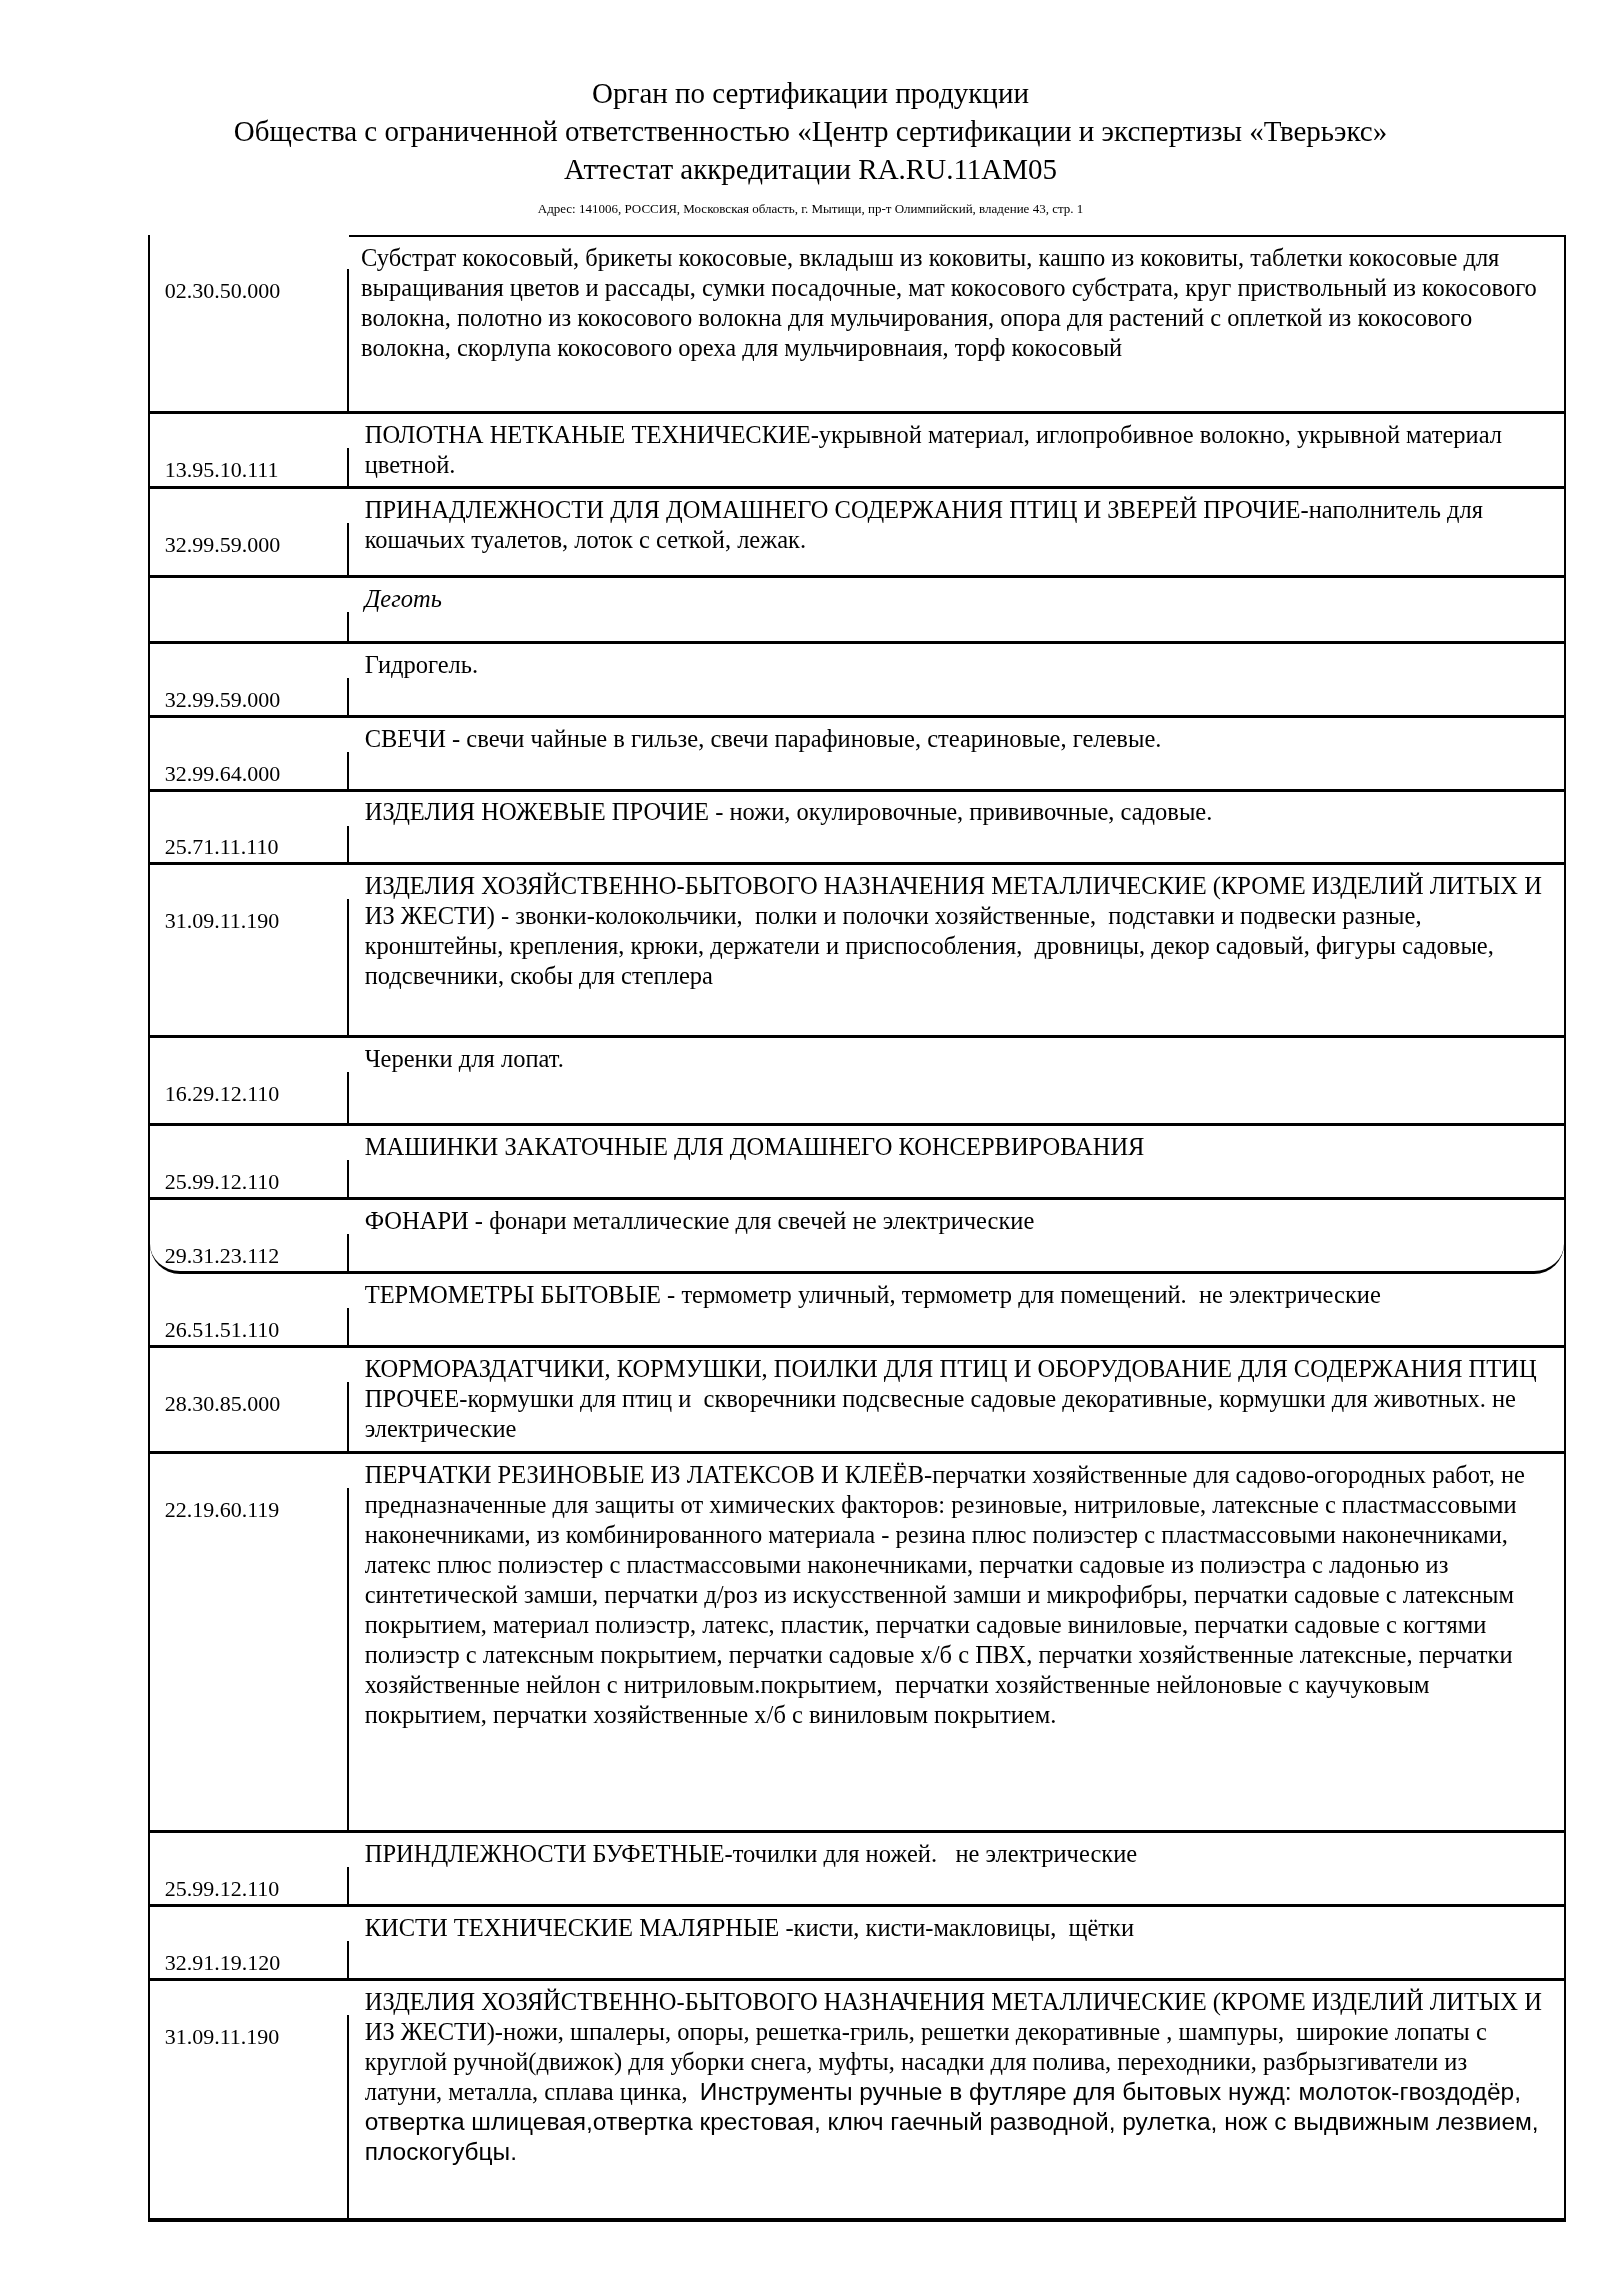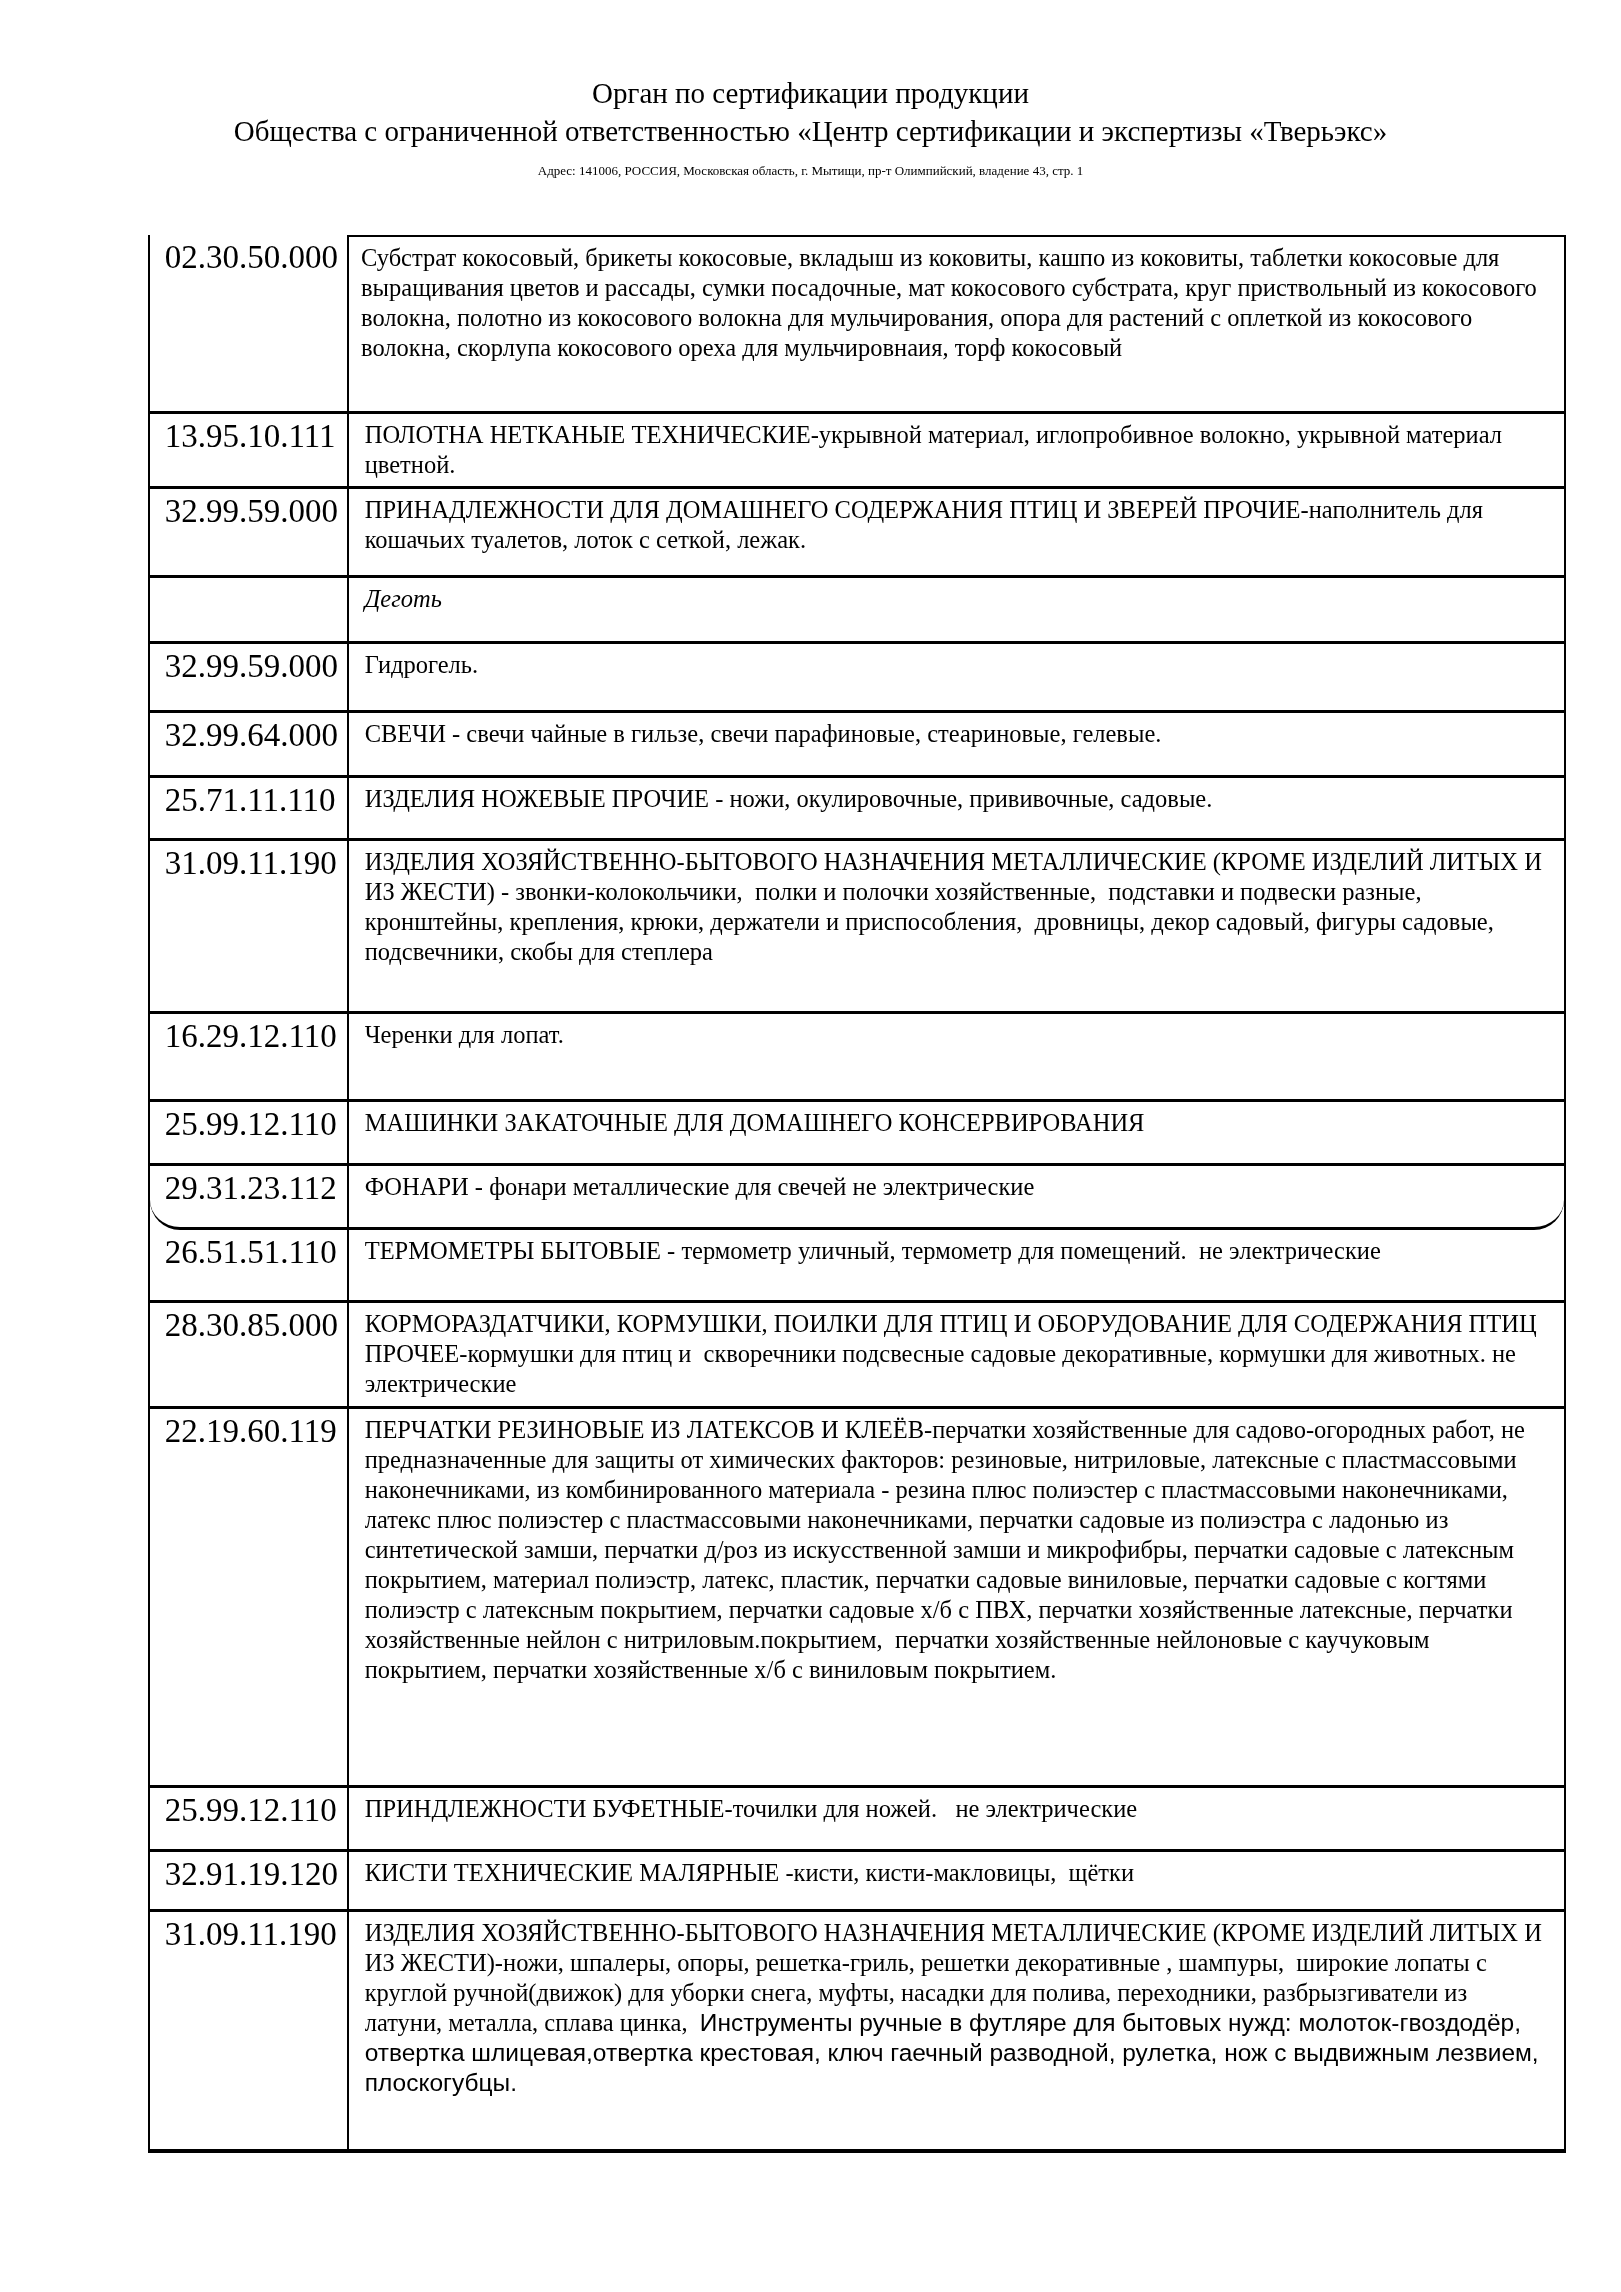--- a/index.html
+++ b/index.html
@@ -48,23 +48,24 @@
     align-items: stretch;
     border-bottom: 3.9px solid #000;
   }
   .t-row:last-child { border-bottom: none; }
 
   .cell-code {
     width: 199px;
     flex: 0 0 199px;
     border-right: 2.9px solid #000;
     padding: 6.9px 5.9px 0 14.7px;
-    font-size: 33px;
+    font-size: 22px;
     line-height: 30px;
     white-space: pre-wrap;
+    margin-top: 34px;
   }
   .cell-desc {
     flex: 1 1 auto;
     padding: 5.9px 17.6px 5.9px 15.7px;
     font-size: 24.5px;
     line-height: 30px;
     white-space: pre-wrap;
   }
   
   .t-row:nth-child(1) .cell-desc { border-top: 2.9px solid #000; padding-left: 12px; }
@@ -93,20 +94,21 @@
     font-size: 24.5px;
     line-height: 30px;
   }
 </style>
 </head>
 <body>
 
 <div class="doc-header">
   <div class="hdr-big">Орган по сертификации продукции</div>
   <div class="hdr-big">Общества с ограниченной ответственностью «Центр сертификации и экспертизы «Тверьэкс»</div>
+  <div class="hdr-big">Аттестат аккредитации RA.RU.11AM05</div>
   <div class="hdr-small">Адрес: 141006, РОССИЯ, Московская область, г. Мытищи, пр-т Олимпийский, владение 43, стр. 1</div>
 </div>
 
 <div class="doc-table">
 
   <div class="t-row">
     <div class="cell-code">02.30.50.000</div>
     <div class="cell-desc">Субстрат кокосовый, брикеты кокосовые, вкладыш из коковиты, кашпо из коковиты, таблетки кокосовые для выращивания цветов и рассады, сумки посадочные, мат кокосового субстрата, круг приствольный из кокосового волокна, полотно из кокосового волокна для мульчирования, опора для растений с оплеткой из кокосового волокна, скорлупа кокосового ореха для мульчировнаия, торф кокосовый</div>
   </div>
 

